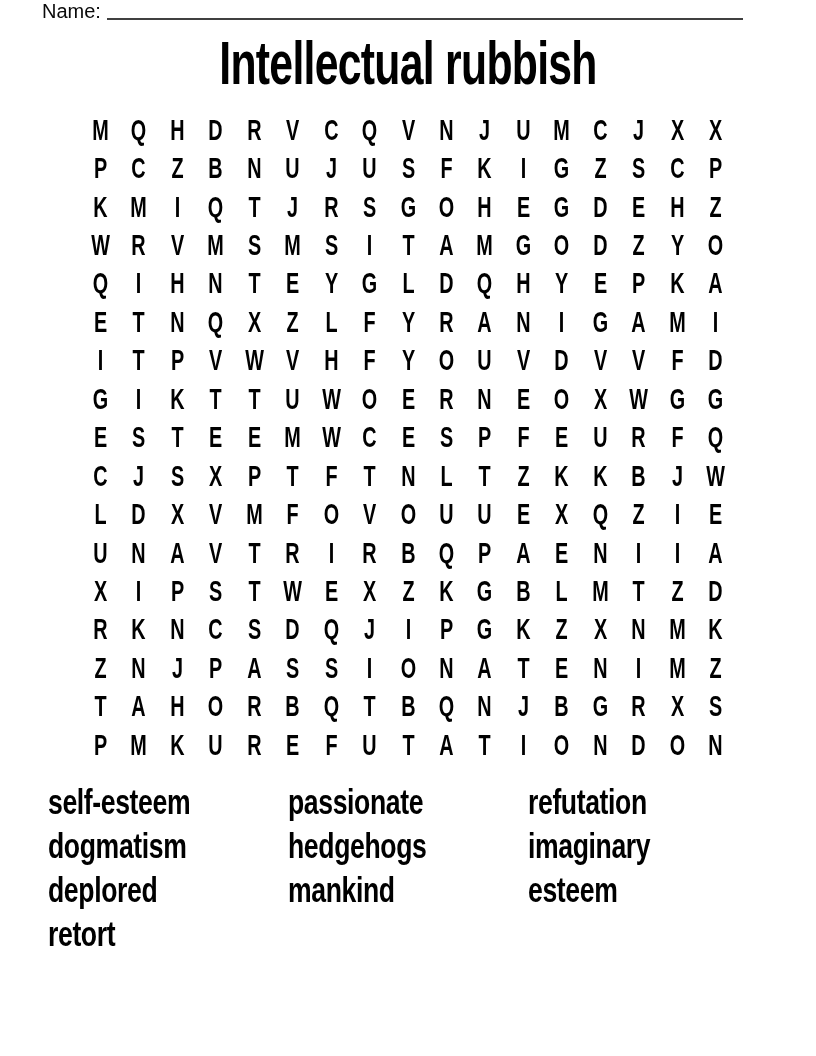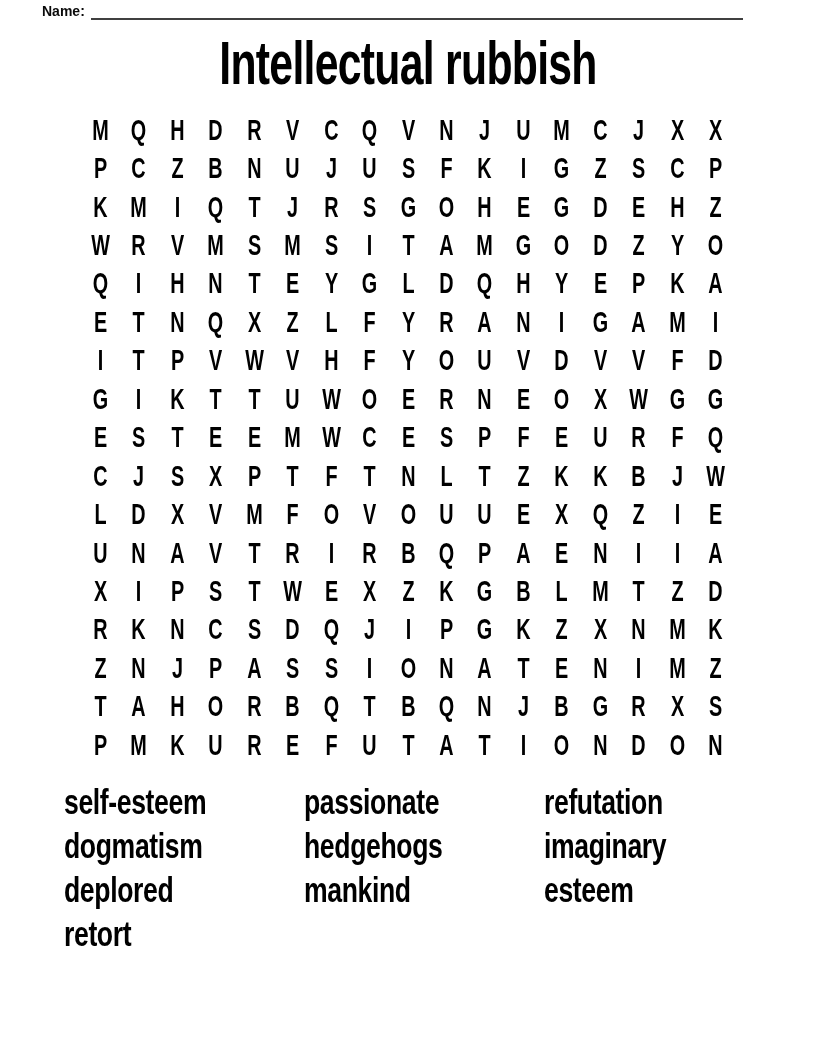--- a/index.html
+++ b/index.html
@@ -17,25 +17,24 @@
   
   .name-row {
     position: absolute;
     top: 2px;
     left: 42px;
     width: 701px;
     display: flex;
     align-items: flex-end;
   }
   .name-label {
-    font-size: 14px;
+    font-size: 20px;
     line-height: 18px;
     color: #0a0a0a;
     white-space: nowrap;
-    font-weight: bold;
   }
   .name-line {
     flex: 1;
     margin-left: 6px;
     height: 17px;
     border-bottom: 2px solid #404040;
   }
 
   
   .title {
@@ -74,21 +73,20 @@
   
   .word-bank {
     position: absolute;
     top: 779px;
     left: 48px;
     width: 730px;
     display: grid;
     grid-template-columns: 240px 240px 240px;
     grid-auto-rows: 44px;
     align-items: center;
-    margin-left: 16px;
   }
   .word {
     font-size: 35px;
     line-height: 1;
     font-weight: 700;
     letter-spacing: -0.5px;
     transform: scaleX(0.76);
     transform-origin: left center;
     white-space: nowrap;
   }

